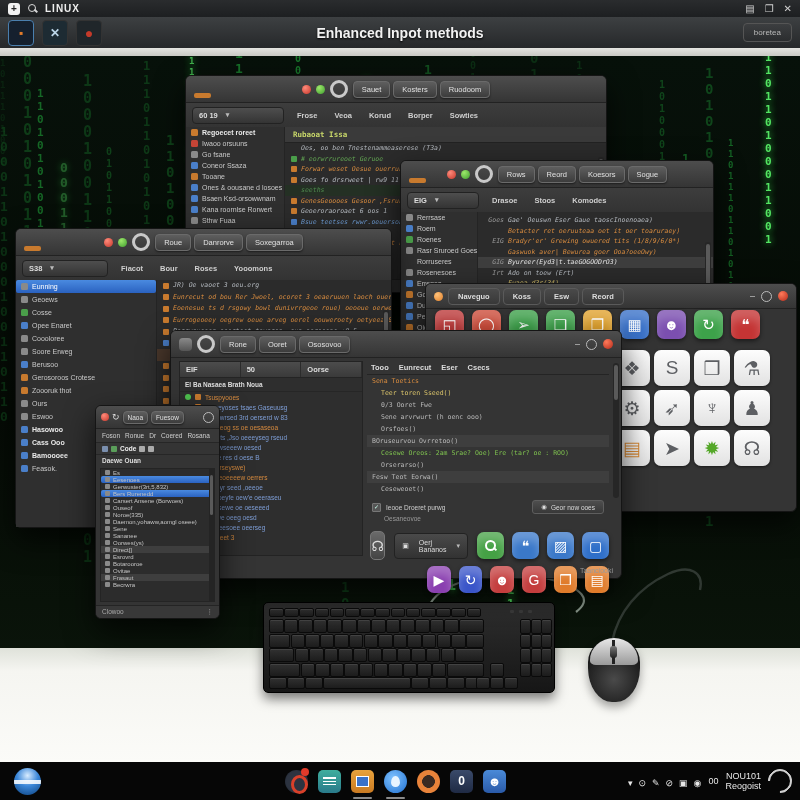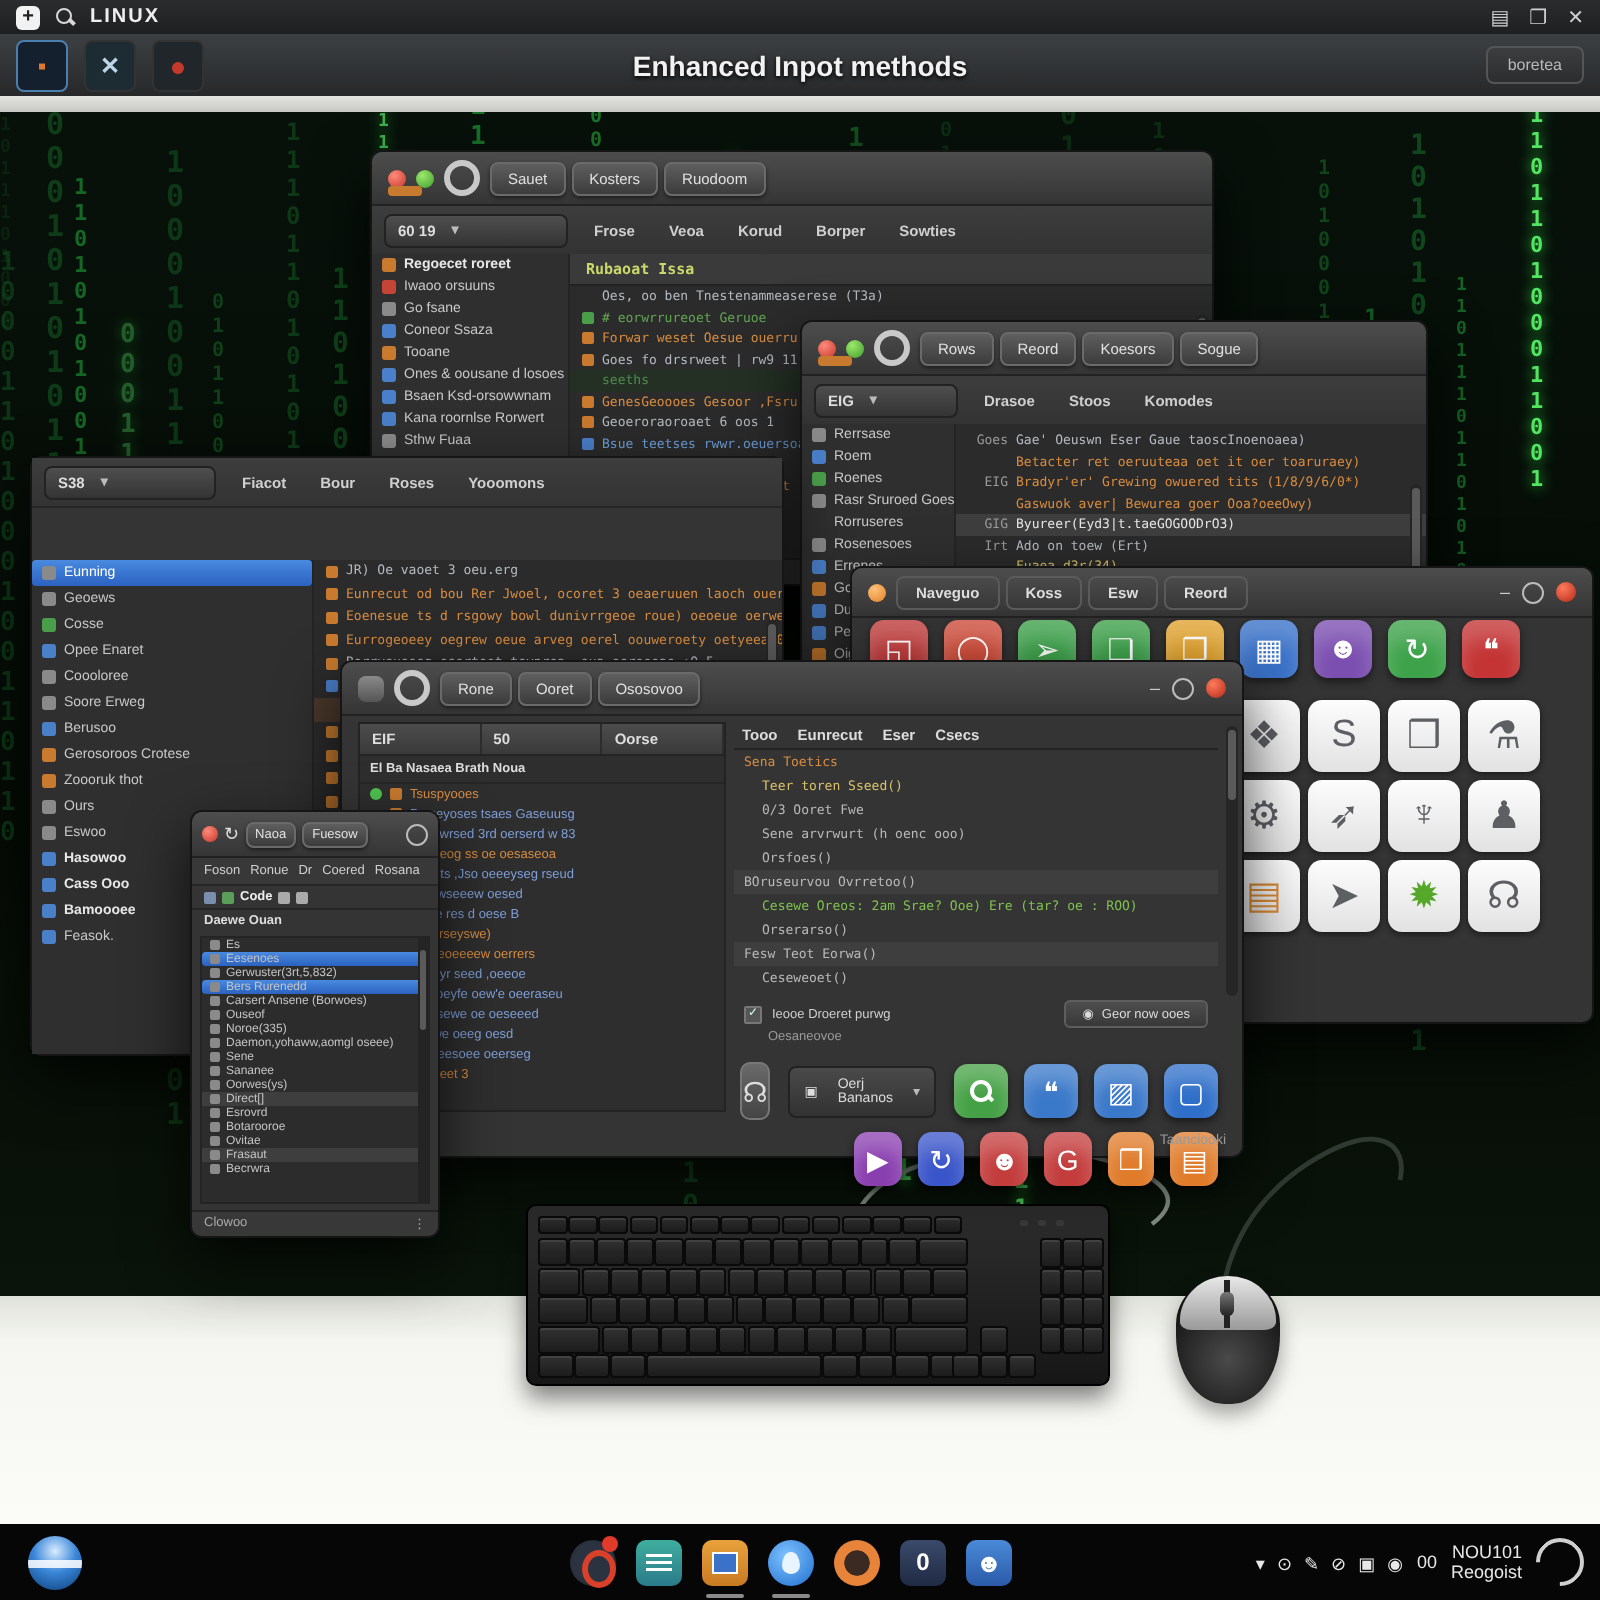--- a/index.html
+++ b/index.html
@@ -28,21 +28,21 @@
   .cables{position:absolute;left:0;top:0;z-index:2;}
   #kb{position:absolute;left:263px;top:602px;width:290px;height:89px;background:linear-gradient(#2e2e2e,#161616);border-radius:5px;border:1px solid #000;box-shadow:0 6px 12px rgba(0,0,0,.5);z-index:3;}
   .key{position:absolute;background:linear-gradient(#313131,#1c1c1c);border:1px solid #0a0a0a;border-radius:2px;box-shadow:inset 0 1px 0 #424242;}
   .kled{position:absolute;width:4px;height:3px;background:#3a3a3a;border-radius:1px;top:7px;}
   #mouse{position:absolute;left:588px;top:638px;width:52px;height:64px;border-radius:26px 26px 24px 24px/24px 24px 34px 34px;background:radial-gradient(circle at 50% 65%,#4a4a4a,#111 75%);box-shadow:0 5px 10px rgba(0,0,0,.35);z-index:3;}
   #mouse::before{content:"";position:absolute;left:2px;top:0;width:48px;height:27px;border-radius:24px 24px 6px 6px/22px 22px 4px 4px;background:linear-gradient(#e8e8e8,#9a9a9a);}
   #mouse::after{content:"";position:absolute;left:24px;top:2px;width:3px;height:24px;background:#222;}
   .wheel{position:absolute;left:22px;top:8px;width:7px;height:12px;background:linear-gradient(#777,#222);border-radius:3px;z-index:2;}
   
   .win{position:absolute;background:#343434;border:1px solid #151515;border-radius:6px;box-shadow:0 12px 30px rgba(0,0,0,.7);}
-  .tbar{position:relative;height:26px;background:linear-gradient(#4d4d4d,#353535);border-bottom:1px solid #222;border-radius:5px 5px 0 0;display:flex;align-items:center;gap:5px;padding:0 8px;}
+  .tbar{position:relative;height:26px;background:linear-gradient(#4d4d4d,#353535);border-bottom:1px solid #222;border-radius:5px 5px 0 0;display:flex;align-items:center;gap:5px;padding:0 8px;justify-content:center;}
   .dot{width:9px;height:9px;border-radius:50%;flex:none;}
   .dr{background:radial-gradient(circle at 35% 30%,#ff8a7a,#c4362a);} 
   .dg{background:radial-gradient(circle at 35% 30%,#9de86a,#3f9e2f);} 
   .do{background:radial-gradient(circle at 35% 30%,#ffc27a,#e0802a);} 
   .chip{position:absolute;left:8px;top:17px;width:17px;height:5px;background:#c87a2e;border-radius:2px;}
   .ring{width:12px;height:12px;border:3px solid #c9c9c9;border-radius:50%;flex:none;}
   .tbtn{background:linear-gradient(#5e5e5e,#3c3c3c);border:1px solid #6a6a6a;border-radius:4px;color:#e0e0e0;font-size:7.5px;padding:3px 8px;box-shadow:0 1px 2px rgba(0,0,0,.5);font-family:inherit;}
   .winctl{margin-left:auto;display:flex;gap:6px;align-items:center;color:#ccc;font-size:9px;}
   .ctl-circ{width:9px;height:9px;border:1.5px solid #bbb;border-radius:50%;}
   .ctl-close{width:10px;height:10px;border-radius:50%;background:radial-gradient(circle at 35% 30%,#ff7a5a,#b42a1a);}
@@ -54,21 +54,21 @@
   .body{position:absolute;left:0;right:0;bottom:0;display:flex;}
   .side{background:#2f2f2f;border-right:1px solid #242424;overflow:hidden;flex:none;}
   .srow{display:flex;align-items:center;gap:4px;padding:2px 5px;color:#c9c9c9;font-size:7px;white-space:nowrap;}
   .srow .ic{width:7px;height:7px;border-radius:1.5px;flex:none;}
   .ic-or{background:#c87a2e;} .ic-bl{background:#4a7fc9;} .ic-gn{background:#4a9e4a;} .ic-rd{background:#c44436;} .ic-gy{background:#8a8a8a;} .ic-no{visibility:hidden;}
   .sel{background:linear-gradient(#4a8ae0,#2a62c0);color:#fff;border-radius:2px;}
   .hdr{color:#e8e8e8;font-weight:bold;}
   .link{color:#7fb2e8;}
   .codep{flex:1;background:#2b2b2b;overflow:hidden;position:relative;font-family:"DejaVu Sans Mono",monospace;}
   .ctab{background:#3a3a3a;border-bottom:1px solid #222;color:#c9d86a;font-size:7.5px;padding:3px 8px;font-weight:bold;}
-  .cline{display:flex;align-items:center;gap:4px;padding:1px 6px;font-size:6.5px;line-height:8.5px;white-space:nowrap;}
+  .cline{display:flex;align-items:center;gap:4px;padding:1px 6px;font-size:6.5px;line-height:8.5px;white-space:nowrap;font-style:italic;}
   .cline .ic{width:6px;height:6px;border-radius:1px;flex:none;}
   .c-gray{color:#b5bac0;} .c-orange{color:#d98c3f;} .c-green{color:#62a653;} .c-dgreen{color:#4f8a4f;background:#243024;} .c-blue{color:#6f9fd8;} .c-red{color:#c96a5a;} .c-yellow{color:#d8c26a;} .c-white{color:#e6e6e6;}
   .hdrline{background:#4a382c;} .stripe{background:#3e3e3e;}
   .cfoot{position:absolute;bottom:0;left:0;right:0;background:#343434;border-top:1px solid #222;color:#aaa;font-size:7px;padding:2px 6px;display:flex;gap:14px;}
   .gut{width:20px;color:#9a9a9a;flex:none;text-align:right;}
   .crumb{background:linear-gradient(#454545,#383838);border:1px solid #2a2a2a;border-radius:3px;margin:3px 5px;color:#cfcfcf;font-size:7px;padding:2px 6px;white-space:nowrap;overflow:hidden;}
   .sbar{position:absolute;right:2px;top:30px;bottom:8px;width:6px;background:#262626;border-radius:3px;}
   .sbar::before{content:"";position:absolute;left:1px;top:2px;width:4px;height:34%;background:#5a5a5a;border-radius:2px;}
   
   .dtab{background:linear-gradient(#4a4a4a,#383838);border:1px solid #5a5a5a;border-radius:4px;color:#ddd;font-size:7.5px;padding:3px 9px;font-weight:bold;}
@@ -1358,20 +1358,32 @@
               <span class="gut"></span>
               <span>Oigrt</span>
             </div>
           </div>
         <div class="sbar"></div>
       </div>
     </div>
   </div>
 
   <div class="win" id="winC" style="left:15px;top:228px;width:375px;height:298px;z-index:6;">
+    <div class="tbar">
+      <span class="dot dr"></span>
+      <span class="dot dg"></span>
+      <span class="chip"></span>
+      <span class="ring"></span>
+      <span class="tabstrip">
+
+      <button class="tbtn">Roue</button>
+          <button class="tbtn">Danrorve</button>
+          <button class="tbtn">Soxegarroa</button>
+        </span>
+    </div>
     <div class="row2">
       <span class="dd" style="width:72px;">
           <span>S38</span>
           <span class="chev">▾</span>
         </span>
       <span class="tabstrip">
 
       <span class="tab">Fiacot</span>
           <span class="tab">Bour</span>
           <span class="tab">Roses</span>

